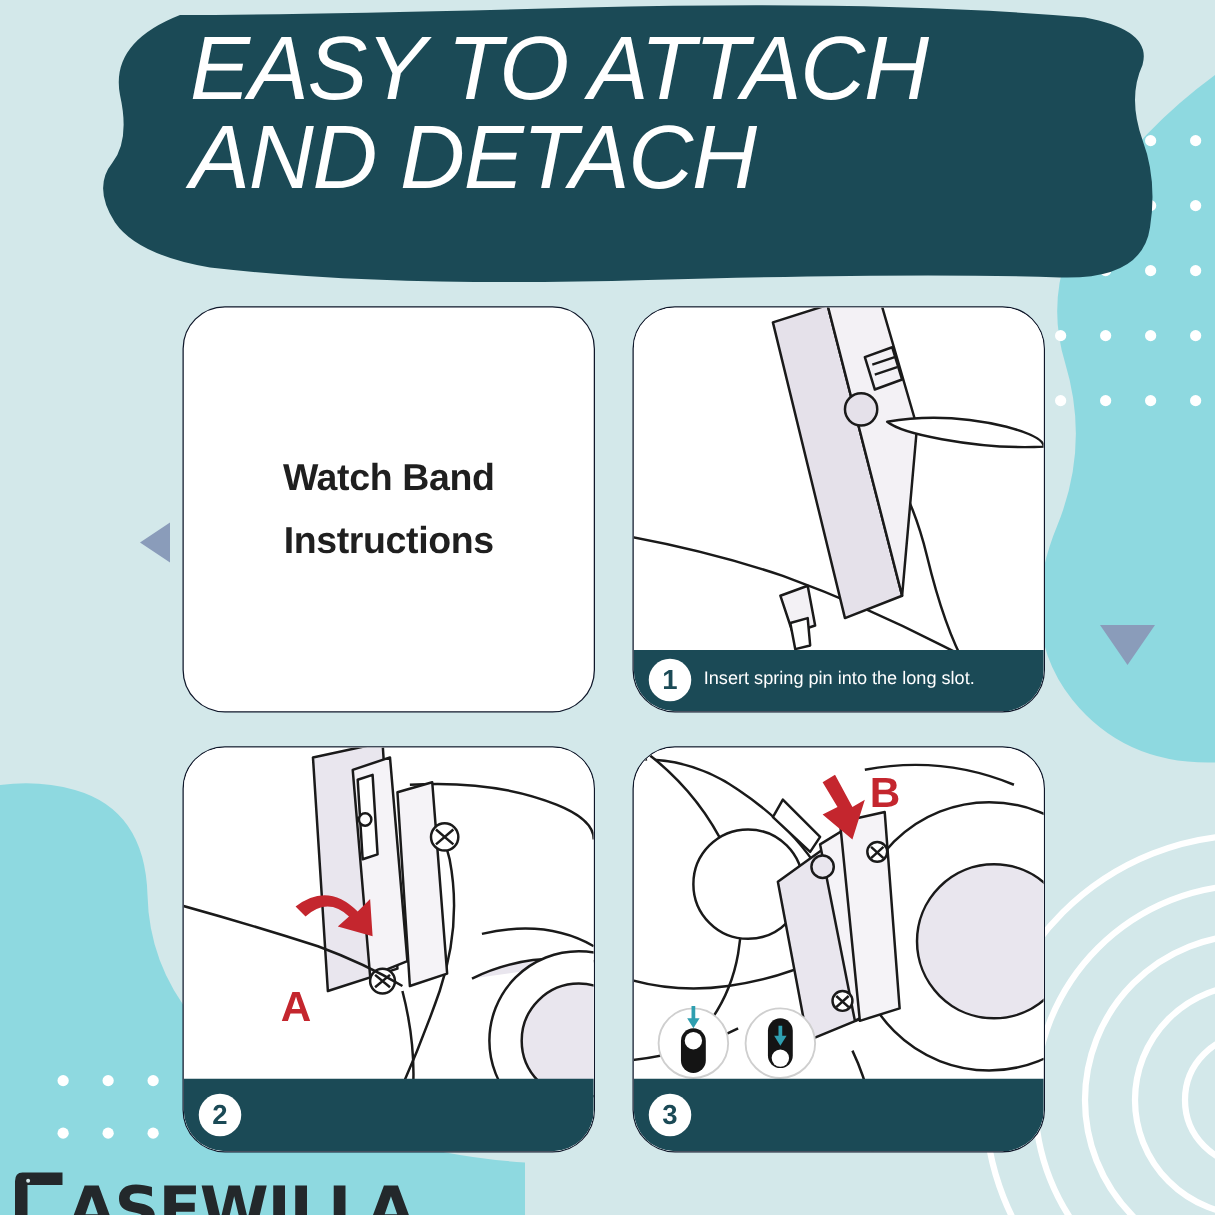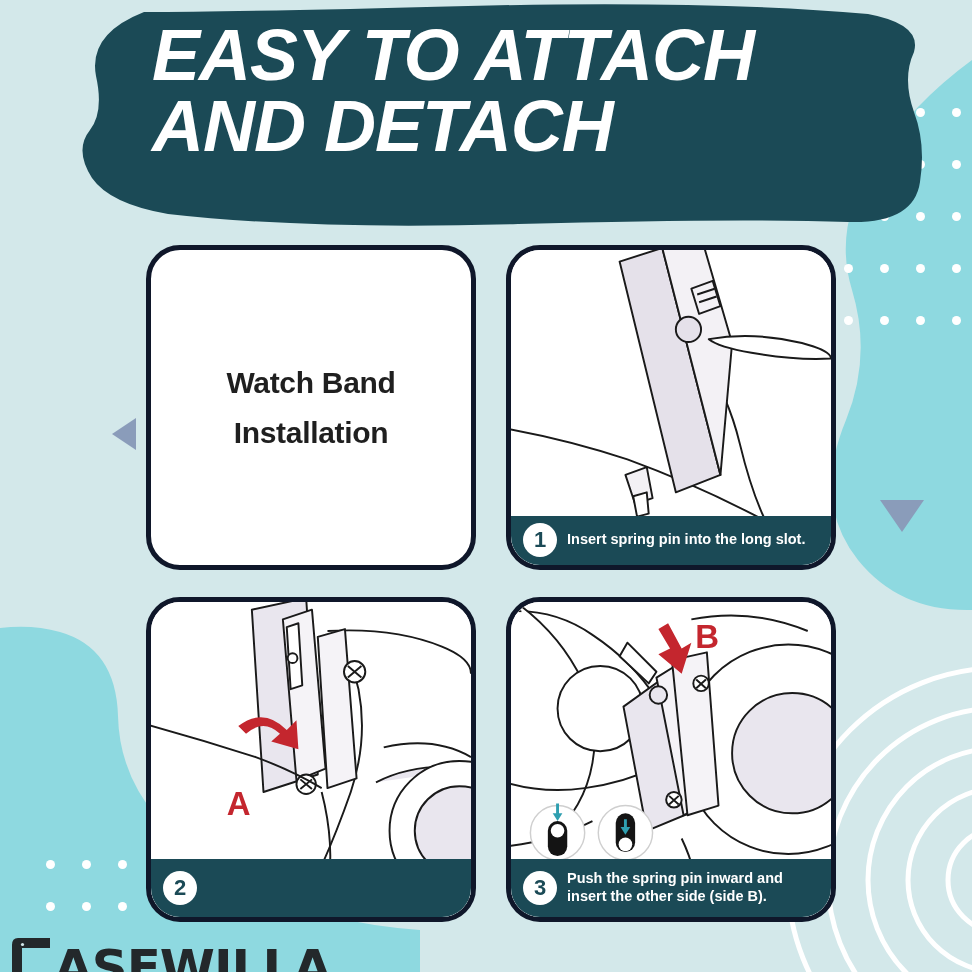--- a/index.html
+++ b/index.html
@@ -23,30 +23,30 @@
     border-top:16px solid transparent;border-bottom:16px solid transparent;
     border-right:24px solid #8a9cba;}
   .tri-right{left:880px;top:500px;
     border-left:22px solid transparent;border-right:22px solid transparent;
     border-top:32px solid #8a9cba;}
 
   
   .header-blob{position:absolute;left:48px;top:4px;width:880px;height:224px;}
   .header-title{
     position:absolute;left:104px;top:16px;width:800px;
-    color:#ffffff;font-weight:bold;font-style:italic;
+    color:#ffffff;font-weight:normal;font-style:italic;
     font-size:72px;line-height:0.98;letter-spacing:-1px;
     text-align:left;white-space:pre-line;
   }
 
   
   .grid{position:absolute;left:146px;top:245px;width:690px;height:677px;
         display:grid;grid-template-columns:330px 330px;grid-template-rows:325px 325px;
         gap:27px 30px;}
-  .panel{position:relative;background:#ffffff;border:5px solid #0f172a;
+  .panel{position:relative;background:#ffffff;border:1px solid #0f172a;
          border-radius:34px;overflow:hidden;}
 
   .panel-title{
     position:absolute;inset:0;display:flex;flex-direction:column;
     align-items:center;justify-content:center;gap:16px;
     font-size:30px;font-weight:bold;color:#1f1f1f;letter-spacing:-0.3px;
   }
 
   .art{position:absolute;left:0;top:0;right:0;bottom:0;}
   .art svg{display:block;width:100%;height:100%;}
@@ -57,21 +57,21 @@
     display:flex;align-items:center;gap:10px;
     padding:7px 10px 8px 12px;min-height:44px;box-sizing:border-box;
   }
   .caption.two-line{min-height:58px;}
   .step-num{
     flex:0 0 auto;width:34px;height:34px;border-radius:50%;
     background:#ffffff;color:#1b4a56;
     font-size:22px;font-weight:bold;
     display:flex;align-items:center;justify-content:center;
   }
-  .caption-text{font-size:14.5px;line-height:1.22;font-weight:bold;}
+  .caption-text{font-size:14.5px;line-height:1.22;font-weight:normal;}
 
   
   .logo{position:absolute;left:8px;top:934px;display:flex;align-items:flex-end;gap:2px;text-align:center;}
   .logo-mark{width:44px;height:56px;}
   .logo-text{
     font-size:50px;font-weight:bold;color:#23282b;
     letter-spacing:-1px;line-height:0.86;
     font-family:"DejaVu Sans", sans-serif;
   }
 </style>
@@ -146,21 +146,21 @@
     </svg>
     <div class="header-title">EASY TO ATTACH
 AND DETACH</div>
   </div>
 
   <div class="grid">
 
     <div class="panel">
       <div class="panel-title">
         <span>Watch Band</span>
-        <span>Installation</span>
+        <span>Instructions</span>
       </div>
     </div>
 
     <div class="panel">
       <div class="art">
         <svg viewBox="0 0 330 325" preserveAspectRatio="xMidYMid slice">
           <rect width="330" height="325" fill="#ffffff"></rect>
           <g fill="none" stroke="#1a1a1a" stroke-width="2" stroke-linejoin="round">
 
             <path d="M196,108 Q224,150 236,200 Q250,258 268,290"></path>
@@ -272,21 +272,20 @@
             <circle cx="118" cy="238" r="28" fill="#ffffff" stroke="#cfcfcf" stroke-width="1.5"></circle>
             <rect x="108" y="218" width="20" height="40" rx="10" fill="#141414"></rect>
             <circle cx="118" cy="250" r="7" fill="#ffffff"></circle>
             <path d="M118,224 L118,234" stroke="#2f9fb0" stroke-width="3"></path>
             <path d="M113,232 L118,240 L123,232 Z" fill="#2f9fb0"></path>
           </g>
         </svg>
       </div>
       <div class="caption two-line">
         <span class="step-num">3</span>
-        <span class="caption-text">Push the spring pin inward and insert the other side (side B).</span>
       </div>
     </div>
 
   </div>
 
   <div class="logo">
     <svg class="logo-mark" viewBox="0 0 44 56">
       <path d="M42,4 L10,4 Q4,4 4,11 L4,45 Q4,52 10,52 L42,52 L42,42 L14,42 L14,14 L42,14 Z" fill="#23282b"></path>
       <rect x="11" y="8" width="12" height="5" rx="2.5" fill="#23282b"></rect>
       <circle cx="14.5" cy="10.5" r="1.6" fill="#d3e8ea"></circle>

